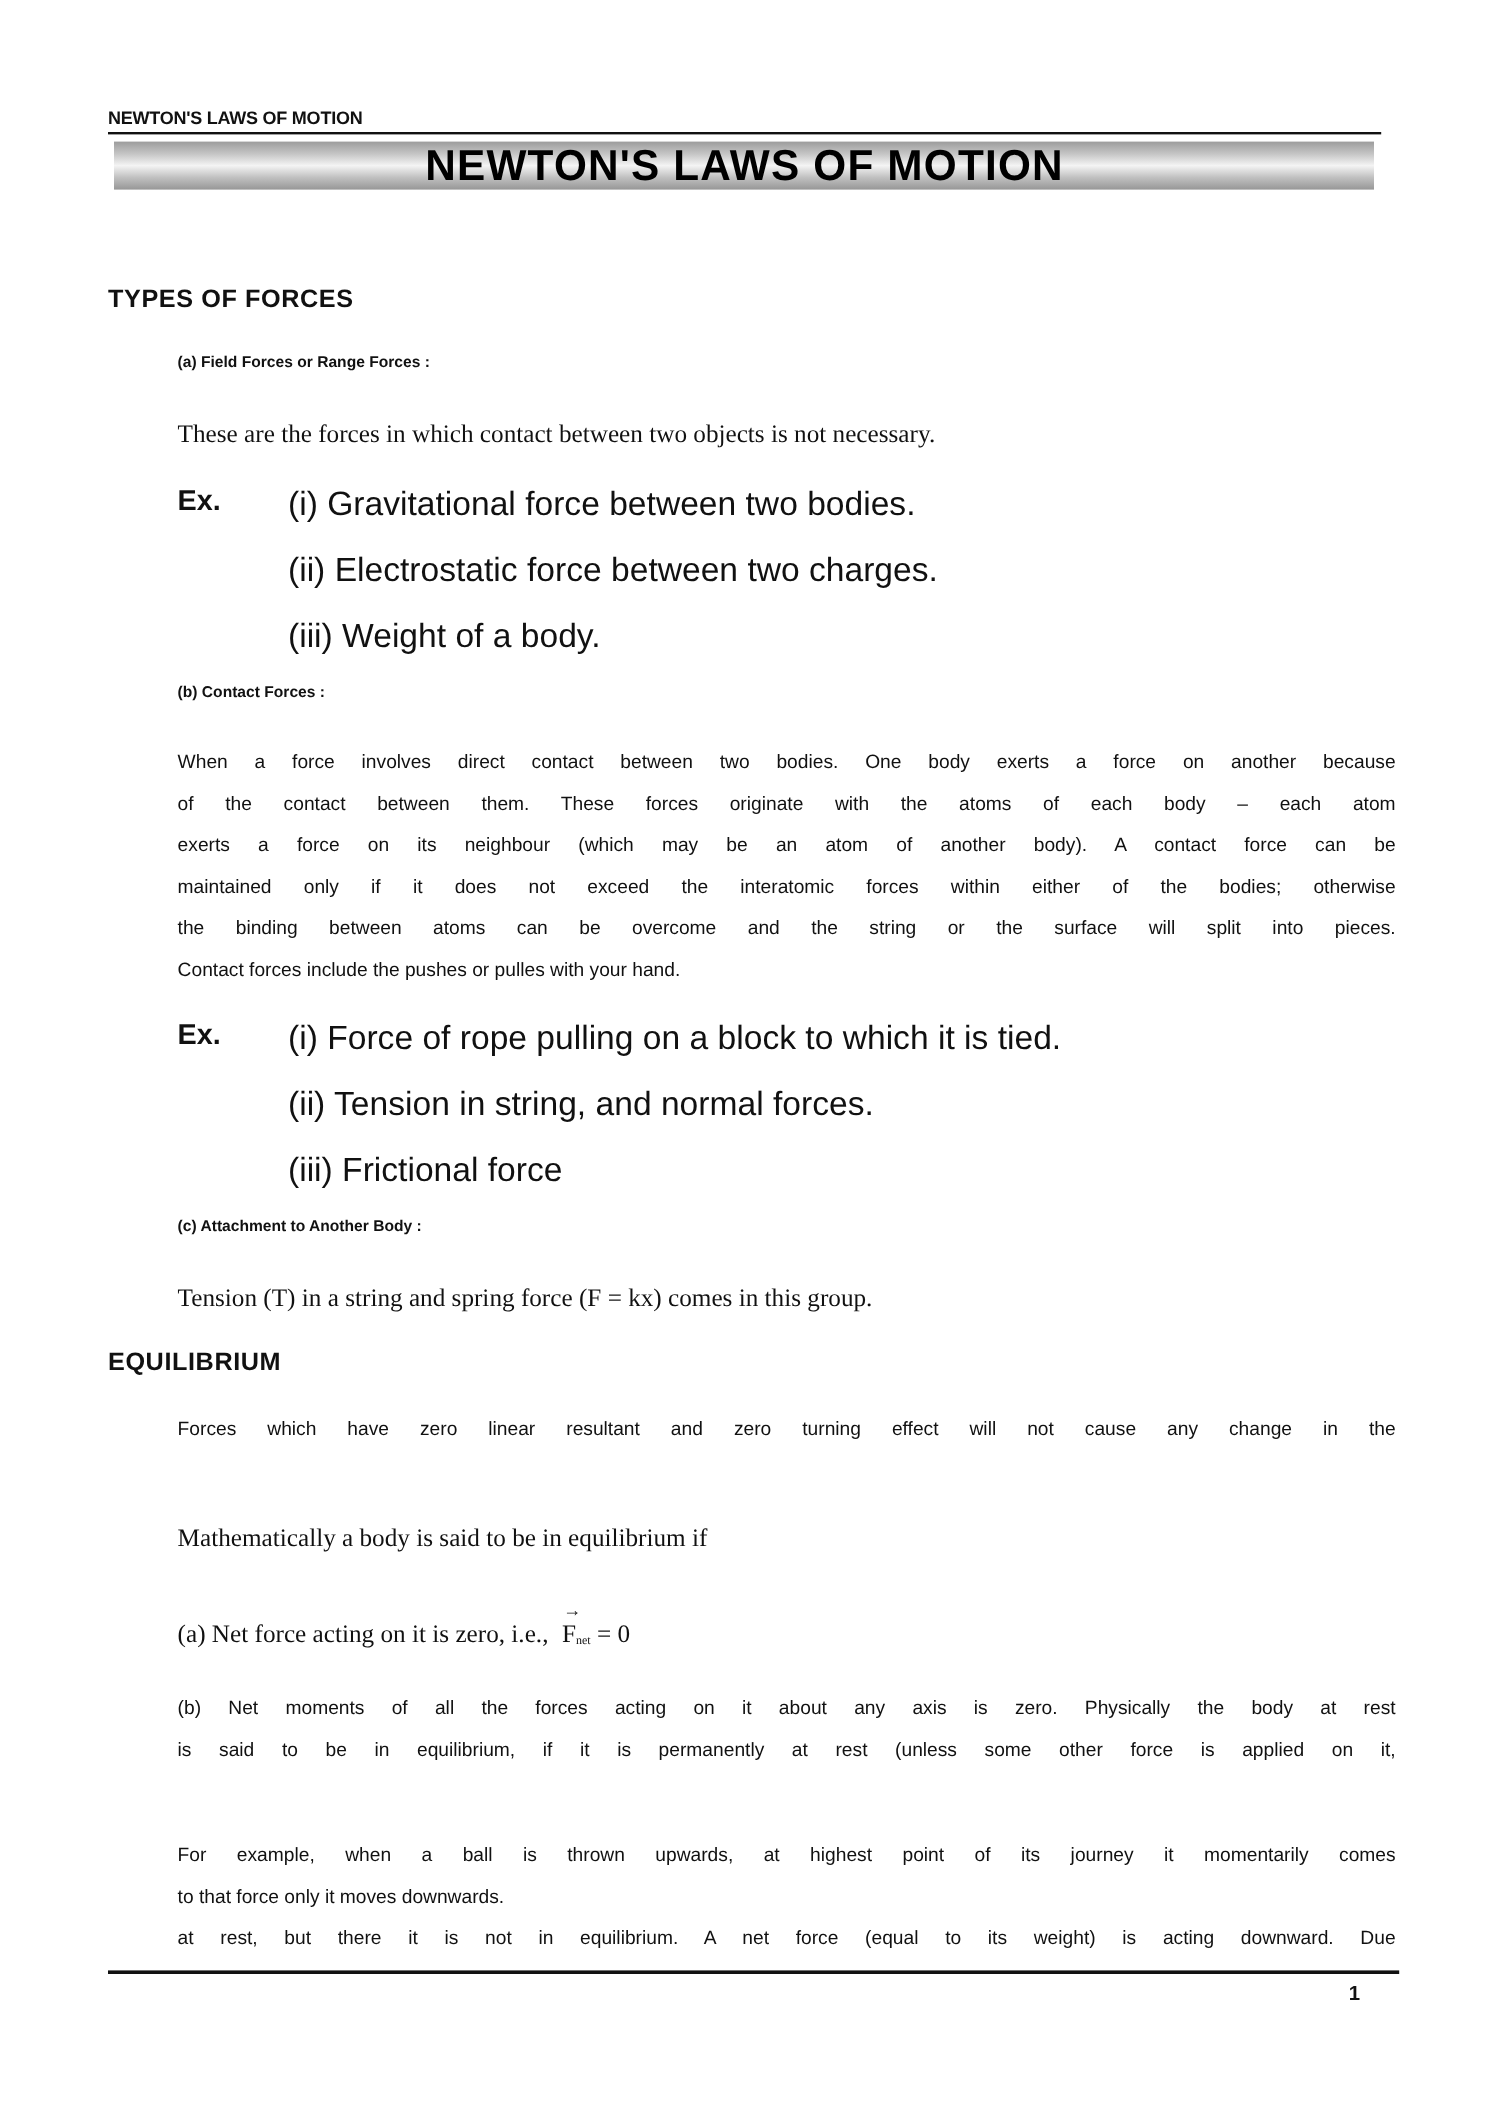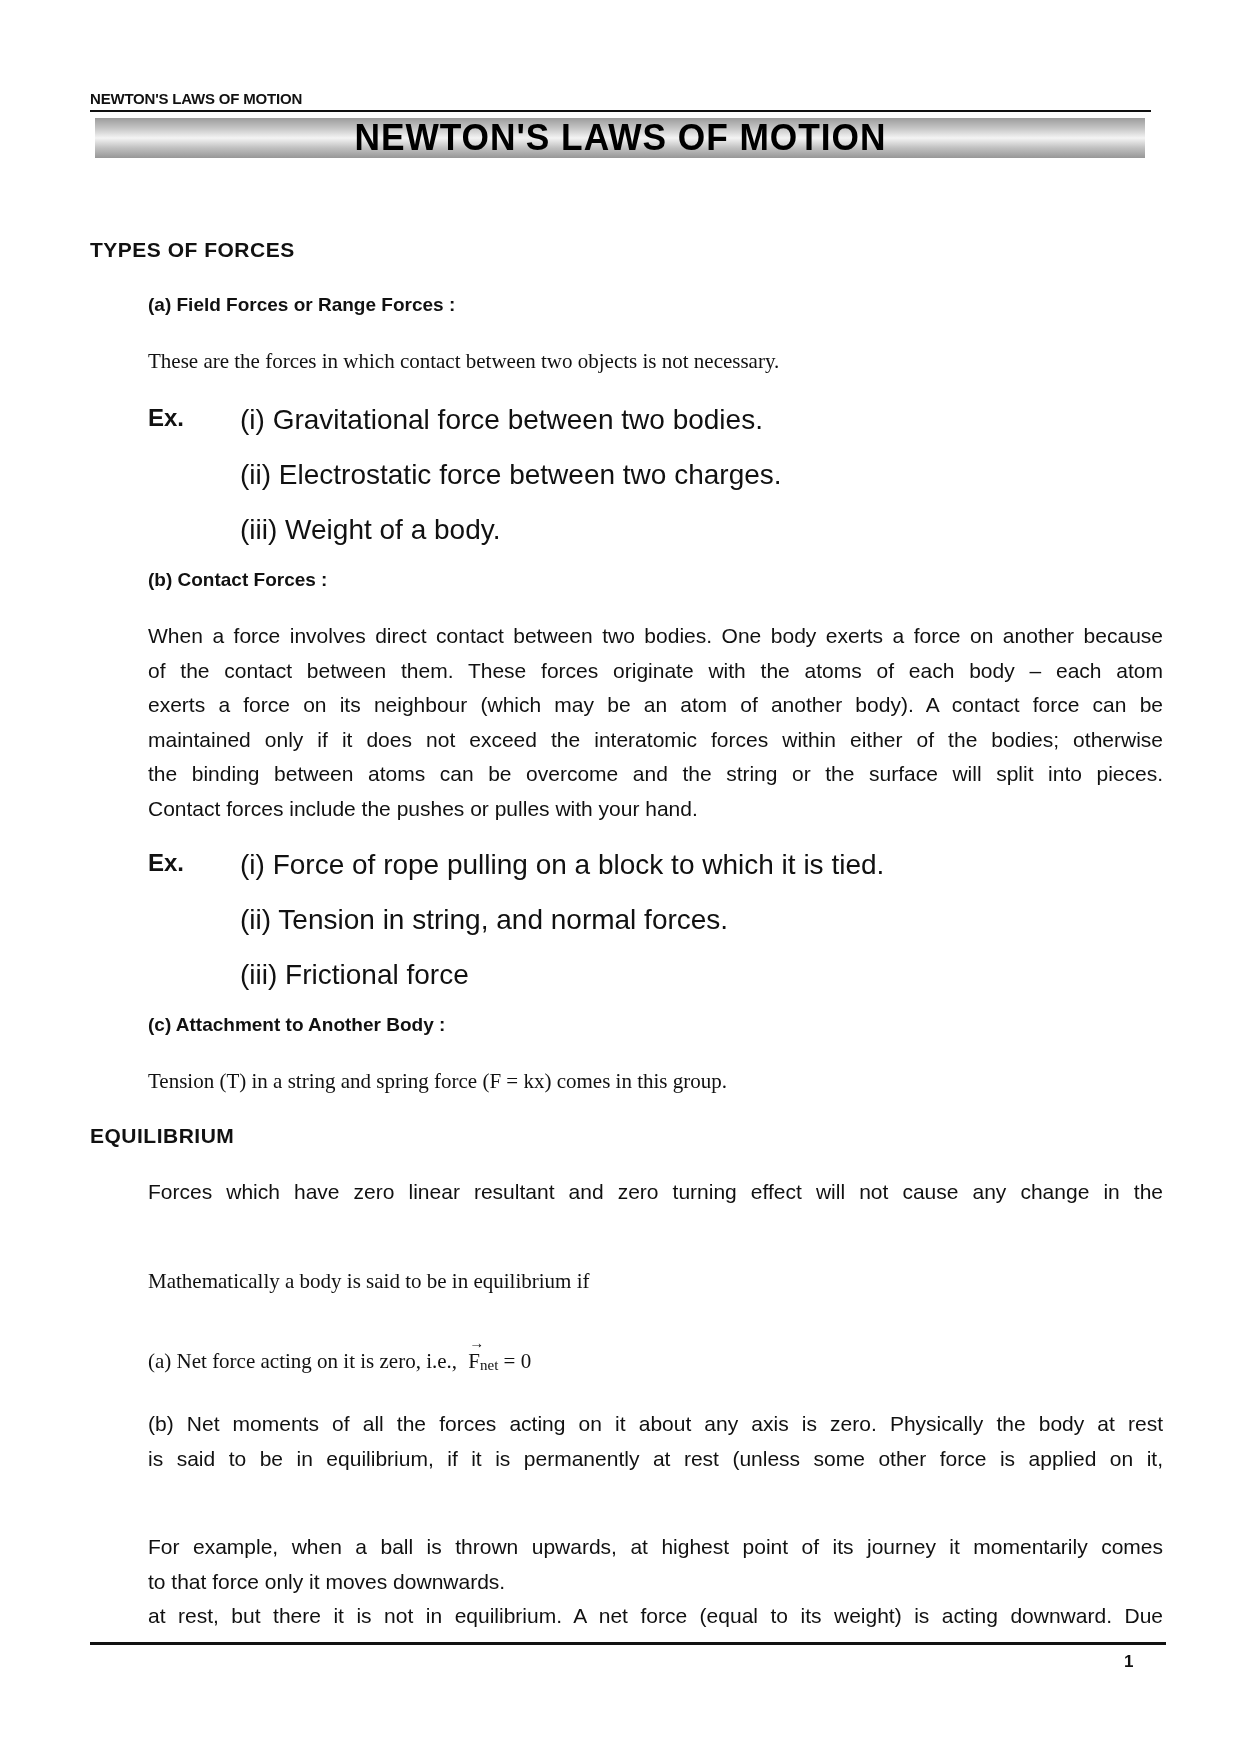--- a/index.html
+++ b/index.html
@@ -7,31 +7,31 @@
          font-family:"Liberation Sans", sans-serif; color:#111; }
   .abs { position:absolute; white-space:nowrap; }
   .running-head { left:90px; top:90px; font-size:15px; font-weight:bold; letter-spacing:-0.2px; }
   .top-rule { position:absolute; left:90px; top:110px; width:1061px; height:2px; background:#111; }
   .banner { position:absolute; left:95px; top:118px; width:1050px; height:40px;
             background:linear-gradient(to bottom,#9c9c9c 0%,#c4c4c4 25%,#f4f4f4 50%,#c0c0c0 75%,#979797 100%);
             display:flex; align-items:center; justify-content:center; }
   .banner-title { font-size:36px; font-weight:bold; letter-spacing:1px; color:#000;
                   font-family:"Liberation Sans", sans-serif; transform:scaleX(0.98); }
   .h1 { left:90px; font-size:21px; font-weight:bold; letter-spacing:0.5px; }
-  .h2 { left:148px; font-size:19px; font-weight:bold; }
+  .h2 { left:148px; font-size:13px; font-weight:bold; }
   .p { left:148px; font-size:21px;font-family:Liberation Serif, serif; }
   .ex-label { left:148px; font-size:24px; font-weight:bold; }
   .li { left:240px; font-size:28px; }
-  .para { position:absolute; left:148px; width:1015px; font-size:21px; line-height:34.5px;
+  .para { position:absolute; left:148px; width:1015px; font-size:16px; line-height:34.5px;
           text-align:justify; text-align-last:left; }
   .para .ln { display:block; text-align:justify; text-align-last:justify; white-space:nowrap; }
   .para .ln.last { text-align-last:left; }
   .vec { position:relative; display:inline-block; }
   .vec .arrow { position:absolute; left:1px; top:-14px; font-size:15px; }
-  .sub { font-size:15px; vertical-align:-2px; }
+  .sub { font-size:10px; vertical-align:-2px; }
   .bottom-rule { position:absolute; left:90px; top:1642px; width:1076px; height:3px; background:#111; }
   .page-num { left:1124px; top:1652px; font-size:17px; font-weight:bold; }
 </style>
 </head>
 <body>
 
 <div class="abs running-head">NEWTON'S LAWS OF MOTION</div>
 <div class="top-rule"></div>
 <div class="banner">
   <span class="banner-title">NEWTON'S LAWS OF MOTION</span>

